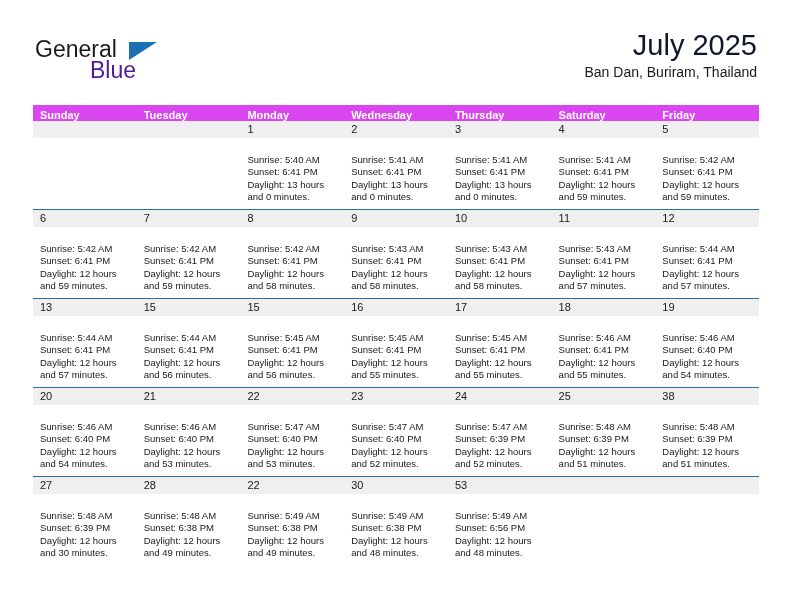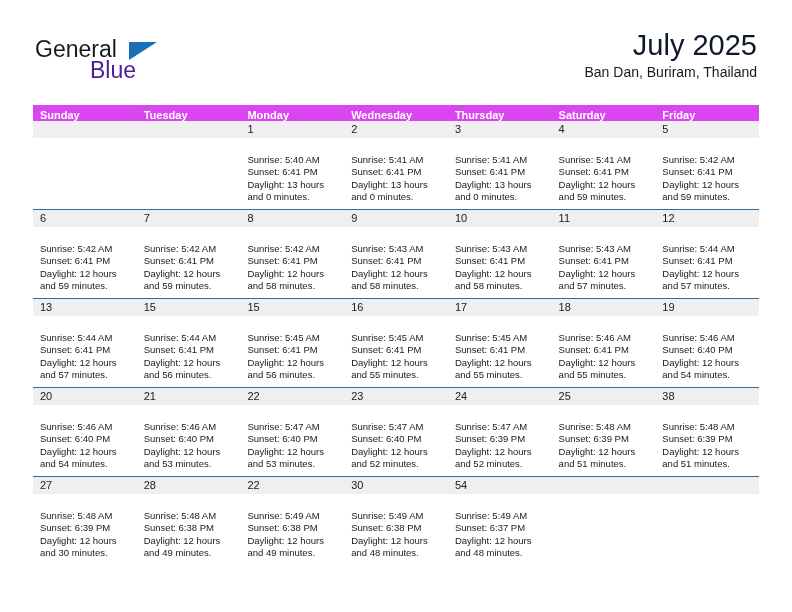--- a/index.html
+++ b/index.html
@@ -454,24 +454,24 @@
           <div class="day">
             <div class="day-number-band">30</div>
             <div class="day-info">
               <div>Sunrise: 5:49 AM</div>
               <div>Sunset: 6:38 PM</div>
               <div>Daylight: 12 hours</div>
               <div>and 48 minutes.</div>
             </div>
           </div>
           <div class="day">
-            <div class="day-number-band">54</div>
+            <div class="day-number-band">53</div>
             <div class="day-info">
               <div>Sunrise: 5:49 AM</div>
-              <div>Sunset: 6:37 PM</div>
+              <div>Sunset: 6:56 PM</div>
               <div>Daylight: 12 hours</div>
               <div>and 48 minutes.</div>
             </div>
           </div>
           <div class="day empty">
             <div class="day-number-band"></div>
           </div>
           <div class="day empty">
             <div class="day-number-band"></div>
           </div>

